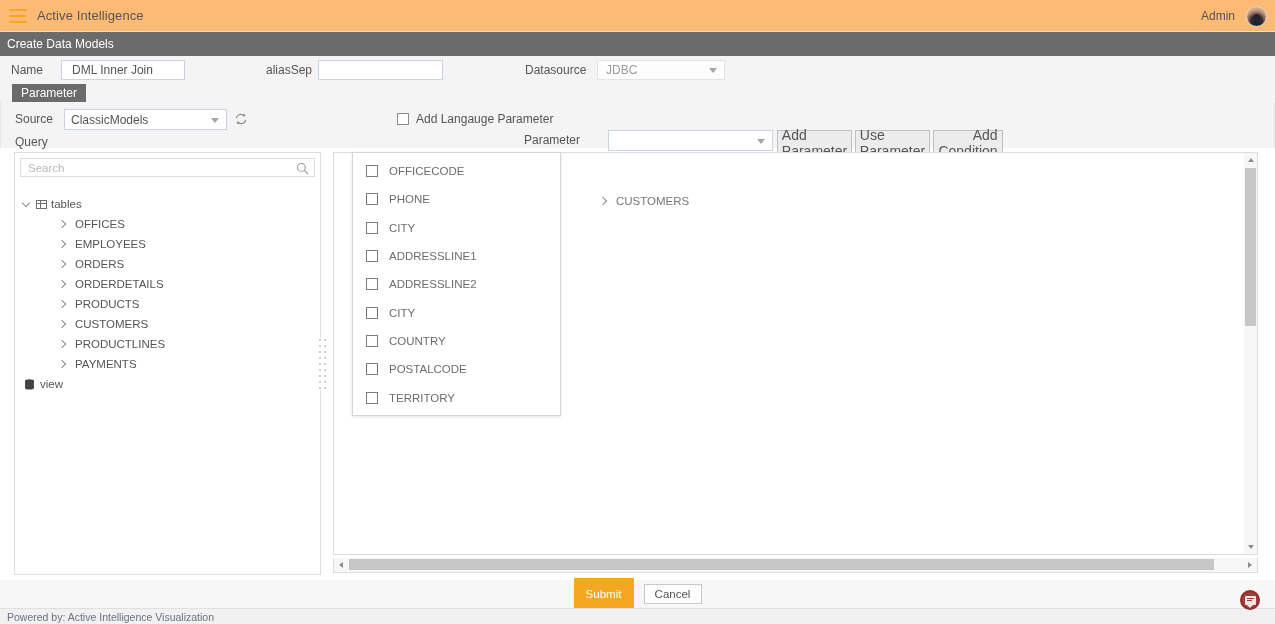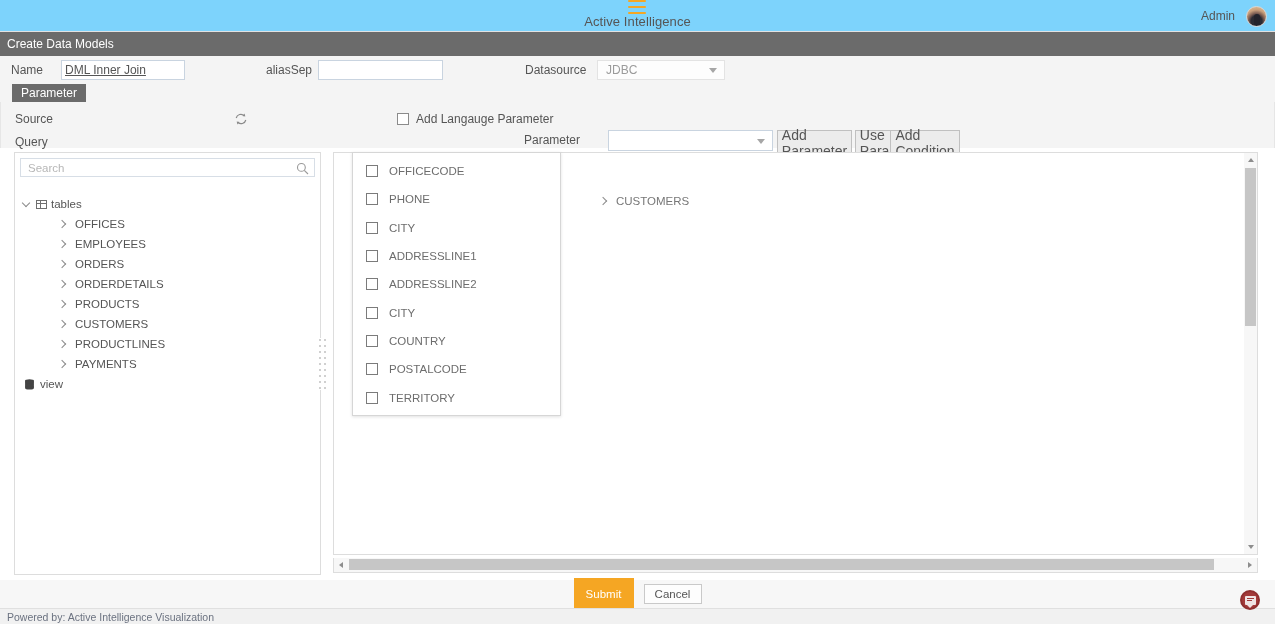--- a/index.html
+++ b/index.html
@@ -10,22 +10,22 @@
     font-family: "Liberation Sans", sans-serif;
     font-size: 12px;
     color: #555;
     background: #ffffff;
   }
   #app { position: relative; width: 1275px; height: 624px; background: #fff; }
 
   
   .topbar {
     position: absolute; left: 0; top: 0; width: 1275px; height: 32px;
-    background: #7dd3fc; border-bottom: 1px solid #e2e2e2;
-    display: flex; align-items: center; flex-direction: column;
+    background: #fdba74; border-bottom: 1px solid #e2e2e2;
+    display: flex; align-items: center;
   }
   .hamburger {
     width: 18px; height: 14px; margin-left: 9px; margin-right: 10px;
     display: flex; flex-direction: column; justify-content: space-between;
     cursor: pointer;
   }
   .hamburger i { display: block; height: 2px; background: #f5a623; border-radius: 1px; }
   .app-title { font-size: 13px; color: #555; letter-spacing: .1px; }
   .topbar-right {
     position: absolute; right: 8px; top: 0; height: 32px;
@@ -53,21 +53,21 @@
 
   
   .formrow {
     position: absolute; left: 0; top: 56px; width: 1275px; height: 28px;
     background: #f4f4f4; display: flex; align-items: center;
   }
   .lbl { color: #555; font-size: 12px; }
   .txtbox {
     height: 20px; border: 1px solid #c9d4e0; background: #fff;
     font-family: "Liberation Sans", sans-serif; font-size: 12px; color: #555;
-    padding: 0 3px; outline: none; text-decoration: underline;
+    padding: 0 10px; outline: none;
   }
   .txtbox::placeholder { color: #b6b6b6; }
   .sel-dotted {
     height: 20px; border: 1px solid #e3e3e3; background: #fdfdfd;
     display: flex; align-items: center; padding: 0 6px;
     font-size: 12px; color: #9b9b9b; position: relative;
   }
   .caret {
     position: absolute; right: 7px; top: 50%; margin-top: -2px;
     width: 0; height: 0; border-left: 4px solid transparent;
@@ -303,20 +303,24 @@
   </div>
 
   <div class="tabstrip">
     <div class="tab-active">
       <span>Parameter</span>
     </div>
   </div>
 
   <div class="panel">
     <span class="lbl src-label">Source</span>
+    <div class="src-select">
+      <span>ClassicModels</span>
+      <span class="caret"></span>
+    </div>
     <span class="lbl query-label">Query</span>
   </div>
 
   <div class="refresh-btn">
     <svg width="16" height="16" viewBox="0 0 16 16" aria-hidden="true">
       <path d="M3.2 7.0a4.8 4.8 0 0 1 8.0-2.3" fill="none" stroke="#8a8a8a" stroke-width="1.2"></path>
       <polygon points="11.6,2.6 12.3,5.5 9.4,5.0" fill="#8a8a8a"></polygon>
       <path d="M12.8 9.0a4.8 4.8 0 0 1-8.0 2.3" fill="none" stroke="#8a8a8a" stroke-width="1.2"></path>
       <polygon points="4.4,13.4 3.7,10.5 6.6,11.0" fill="#8a8a8a"></polygon>
     </svg>
@@ -331,21 +335,21 @@
   <div class="src-select" style="left:608px;top:130px;width:165px;">
     <span></span>
     <span class="caret"></span>
   </div>
   <div class="btnsm" style="left:777px;width:75px;justify-content:center;">
     <span>Add Parameter</span>
   </div>
   <div class="btnsm" style="left:855px;width:75px;justify-content:center;">
     <span>Use Parameter</span>
   </div>
-  <div class="btnsm" style="left:890px;width:70px;justify-content:center;">
+  <div class="btnsm" style="left:933px;width:70px;justify-content:center;text-align:right;">
     <span>Add Condition</span>
   </div>
 
   <div class="treepanel">
     <div class="searchbox">
       <input placeholder="Search" style="">
       <span class="search-icon">
         <svg width="13" height="13" viewBox="0 0 13 13" aria-hidden="true">
           <circle cx="5.4" cy="5.4" r="3.9" fill="none" stroke="#9a9a9a" stroke-width="1.1"></circle>
           <line x1="8.3" y1="8.3" x2="12" y2="12" stroke="#9a9a9a" stroke-width="1.1"></line>

